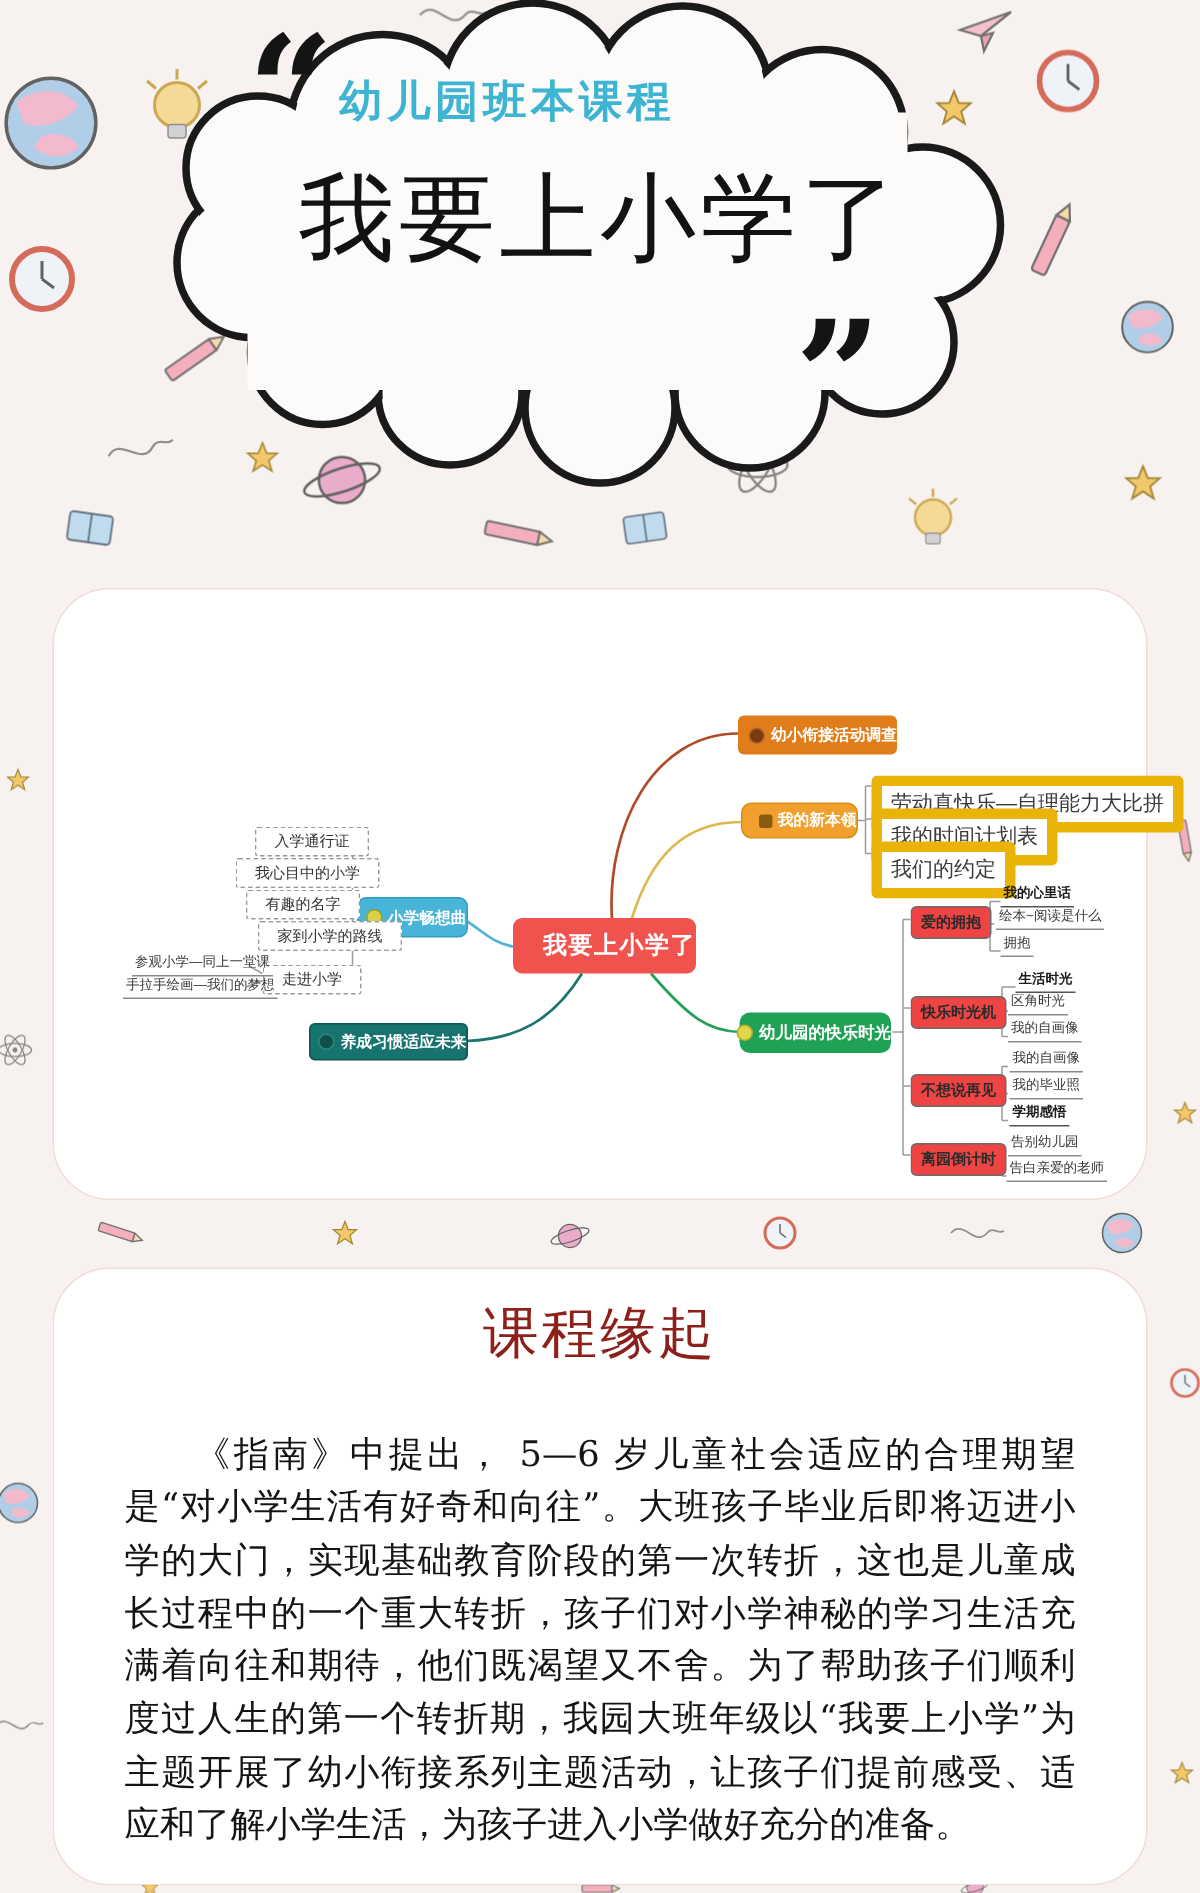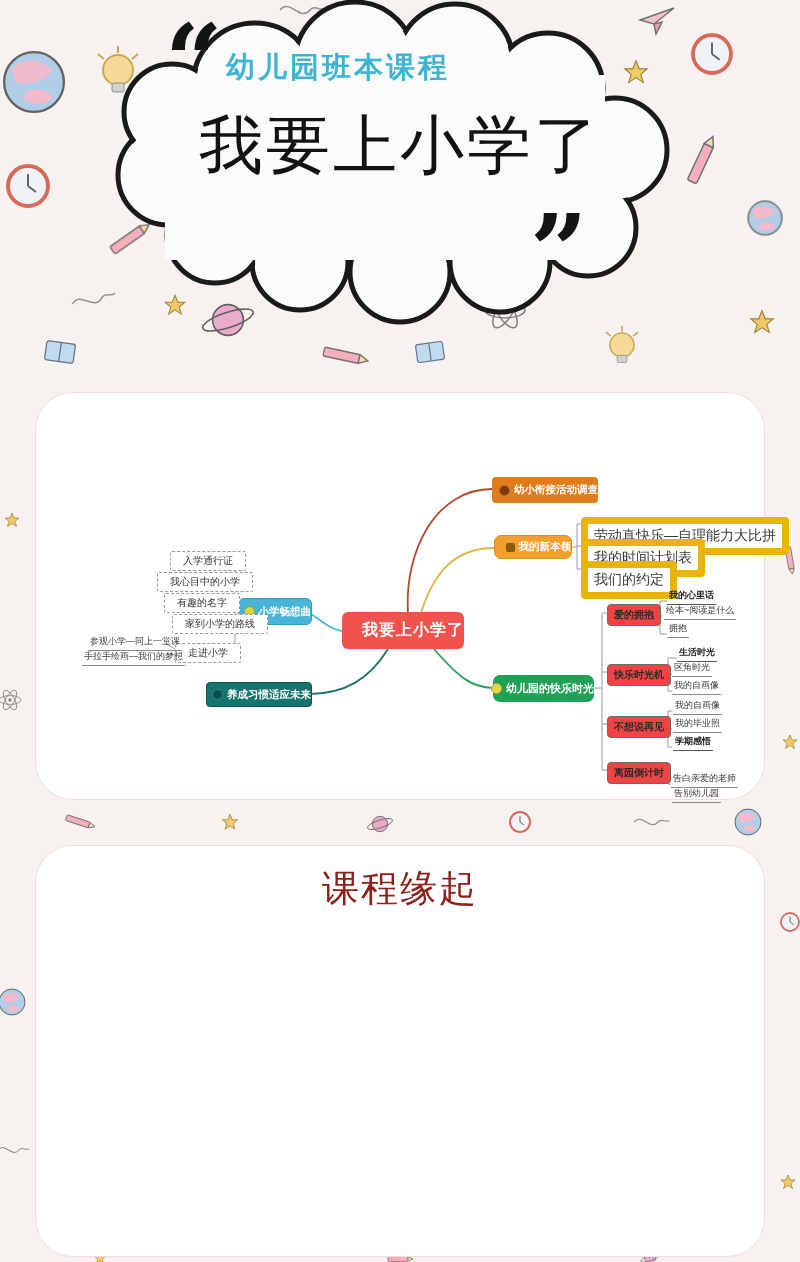--- a/index.html
+++ b/index.html
@@ -238,20 +238,21 @@
     <div class="leaf-underline bold" style="left:641px;top:253px;text-align:right;">生活时光</div>
     <div class="leaf-underline" style="left:636px;top:268px;">区角时光</div>
     <div class="leaf-underline" style="left:636px;top:286px;">我的自画像</div>
 
     <div class="group-box" style="left:571px;top:323px;">不想说再见</div>
     <div class="leaf-underline" style="left:637px;top:306px;">我的自画像</div>
     <div class="leaf-underline" style="left:637px;top:324px;">我的毕业照</div>
     <div class="leaf-underline bold" style="left:637px;top:342px;">学期感悟</div>
 
     <div class="group-box" style="left:571px;top:369px;">离园倒计时</div>
-    <div class="leaf-underline" style="left:636px;top:362px;margin-top:32px;">告别幼儿园</div>
+    <div class="leaf-underline" style="left:636px;top:362px;">告别幼儿园</div>
     <div class="leaf-underline" style="left:635px;top:379px;">告白亲爱的老师</div>
   </div>
 </div>
 
 <div class="card" id="origin-card">
   <h2 class="card-title">课程缘起</h2>
+  <p class="origin-body">《指南》中提出， 5—6 岁儿童社会适应的合理期望是“对小学生活有好奇和向往”。大班孩子毕业后即将迈进小学的大门，实现基础教育阶段的第一次转折，这也是儿童成长过程中的一个重大转折，孩子们对小学神秘的学习生活充满着向往和期待，他们既渴望又不舍。为了帮助孩子们顺利度过人生的第一个转折期，我园大班年级以“我要上小学”为主题开展了幼小衔接系列主题活动，让孩子们提前感受、适应和了解小学生活，为孩子进入小学做好充分的准备。</p>
 </div>
 
 </body></html>

